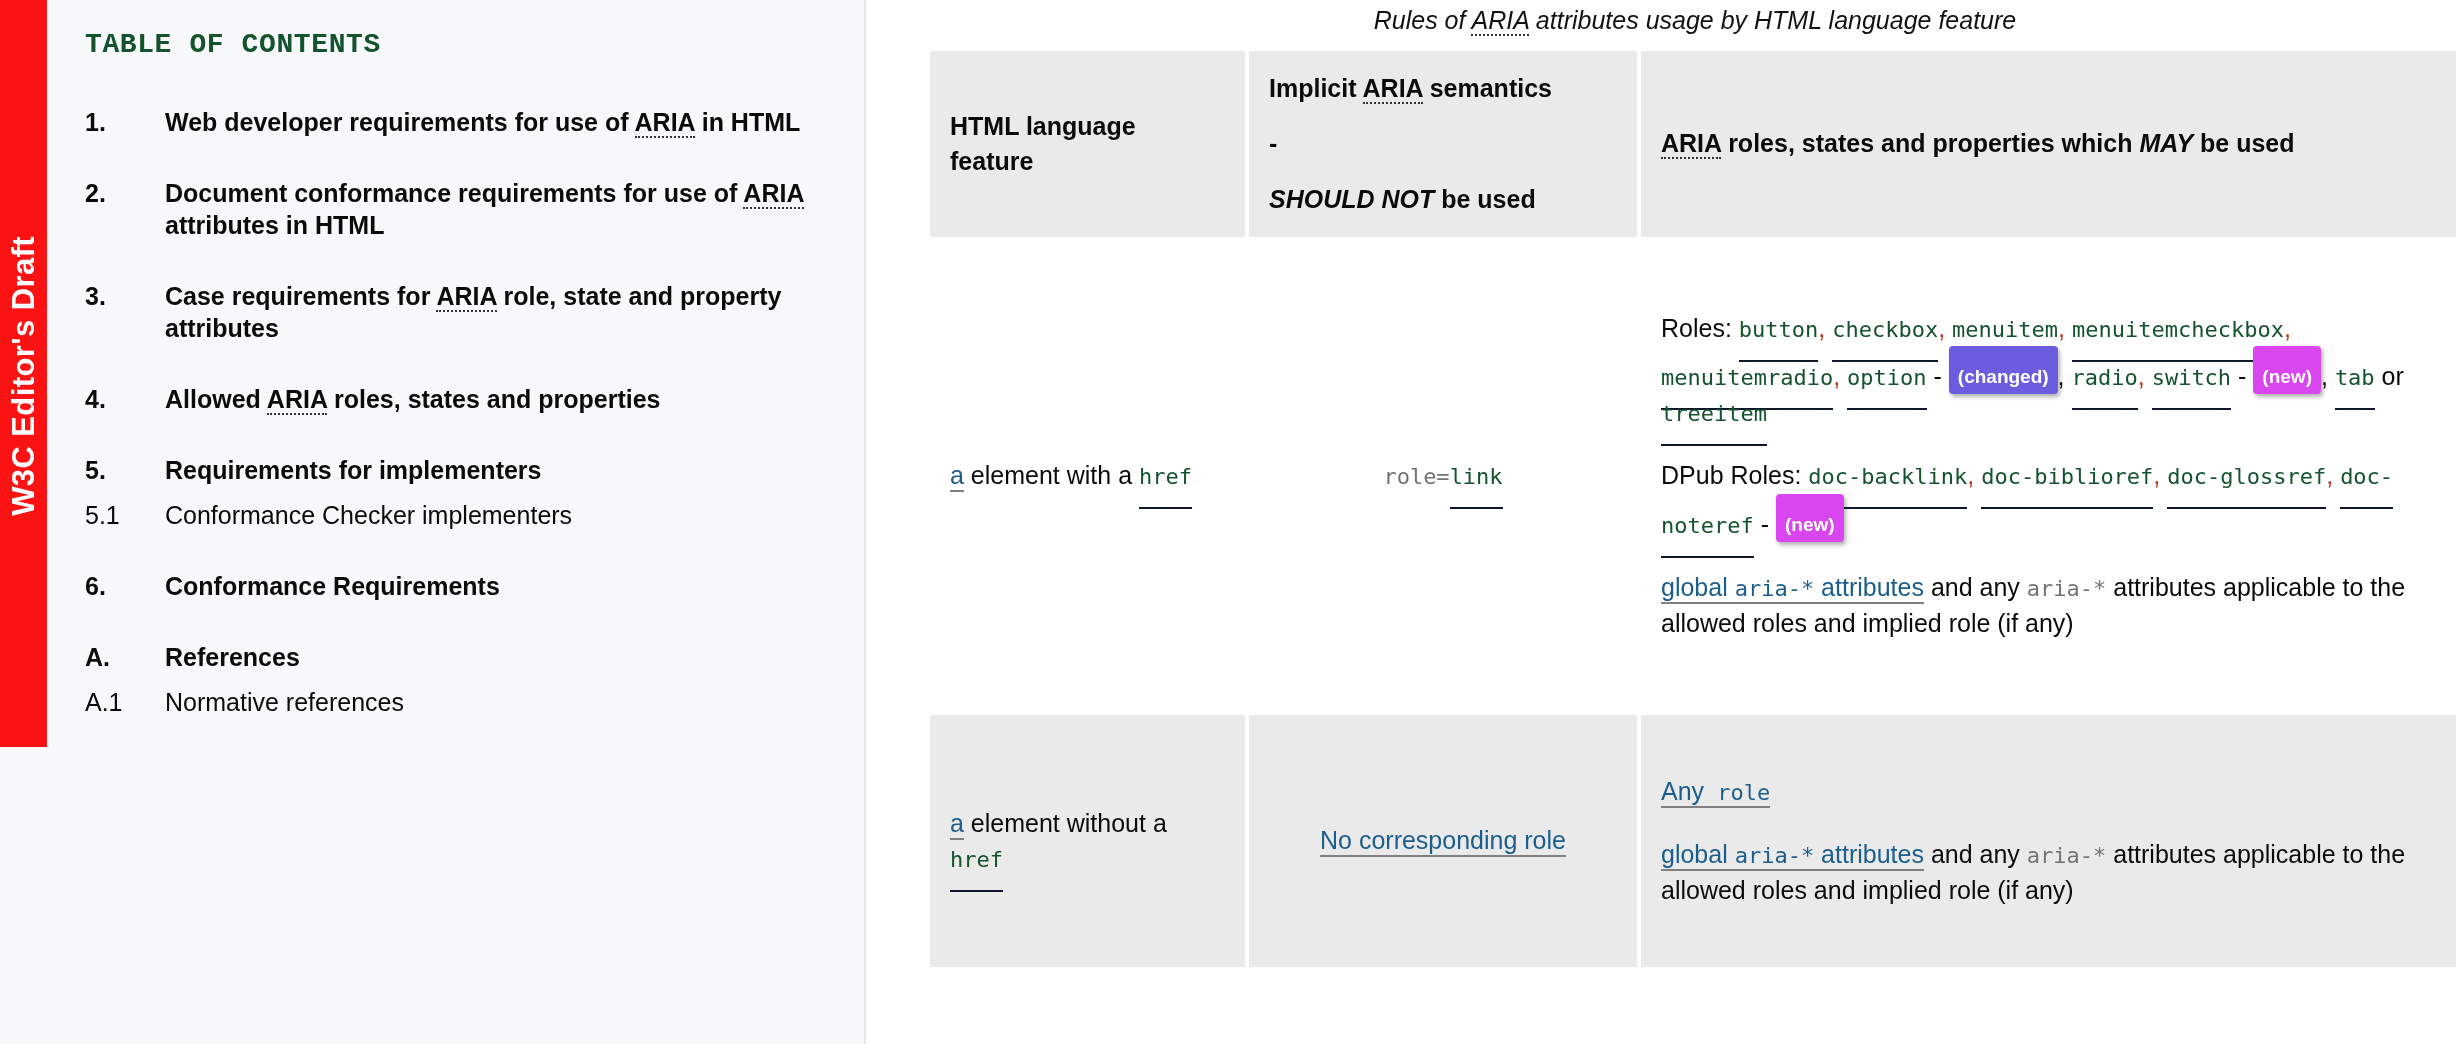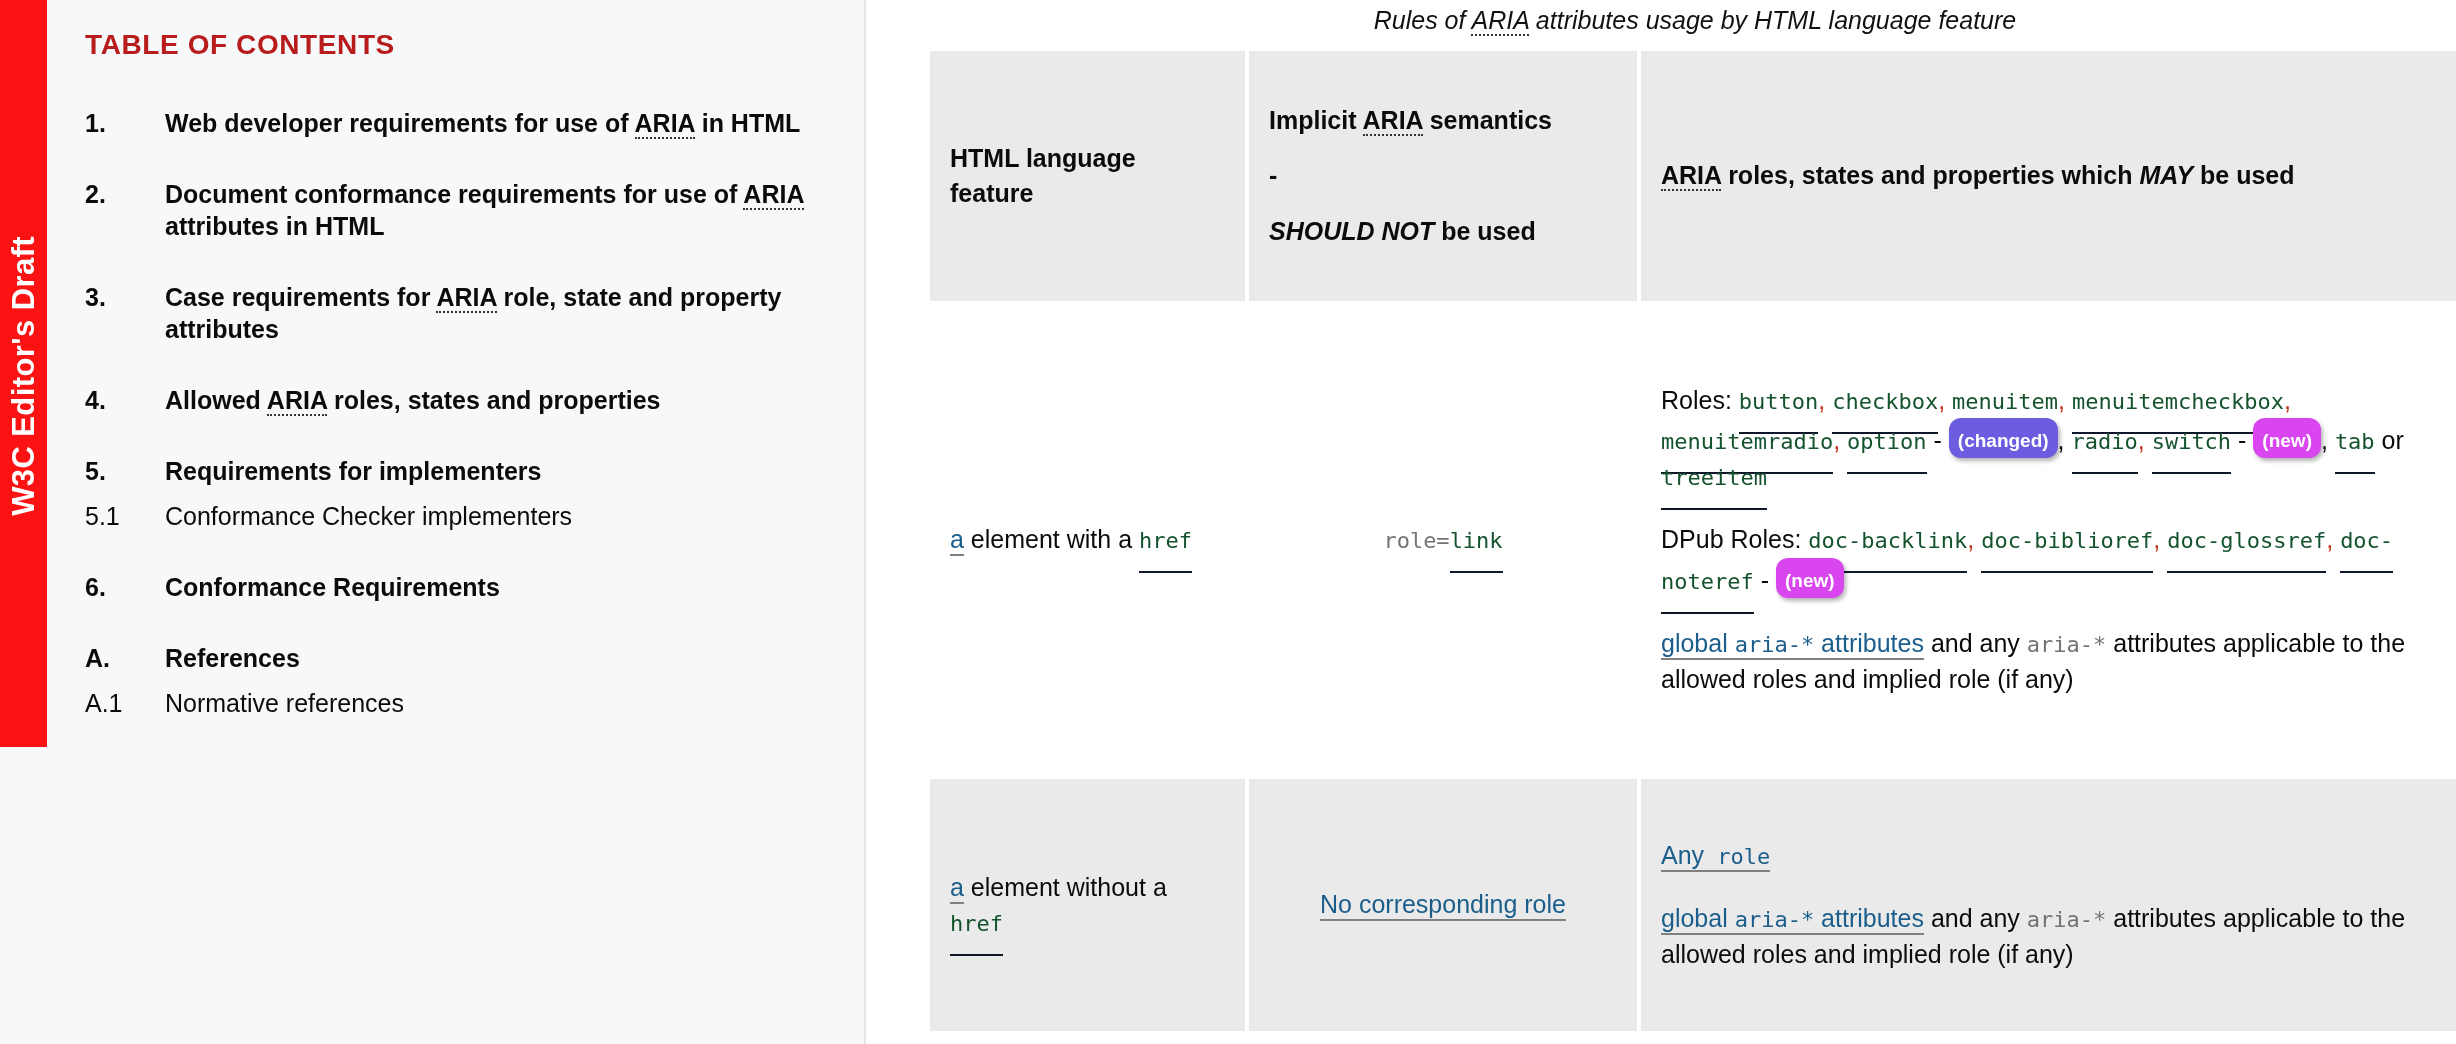--- a/index.html
+++ b/index.html
@@ -56,26 +56,26 @@
     white-space: nowrap;
     font-family: "Liberation Sans", sans-serif;
   }
 
   .toc-wrap {
     padding-left: 85px;
     padding-top: 29px;
     padding-right: 30px;
   }
   .toc-title {
-    color: #b91c1c;
+    color: #14532d;
     font-size: 28px;
     font-weight: bold;
     letter-spacing: 0.6px;
     margin: 0 0 46px 0;
-    font-family: Liberation Sans, sans-serif;
+    font-family: Liberation Mono, monospace;
   }
   .toc-list {
     list-style: none;
     margin: 0;
     padding: 0;
   }
   .toc-item {
     display: flex;
     align-items: flex-start;
     color: #0b0b0b;
@@ -135,21 +135,21 @@
     line-height: 1.42;
     color: #0b0b0b;
     text-align: left;
     box-sizing: border-box;
   }
   table.aria-table td.plain {
     background: #ffffff;
   }
   table.aria-table th {
     font-weight: bold;
-    height: 250px;
+    height: 186px;
   }
   col.c1 { width: 315px; }
   col.c2 { width: 388px; }
   col.c3 { width: 831px; }
 
   th .hdr-line { display: block; }
   th .hdr-gap { display: block; height: 20px; }
 
   td.row-cell { height: 470px; }
   td.row-cell-2 { height: 252px; }
@@ -179,25 +179,25 @@
     font-size: 22px;
   }
   .sep-red {
     color: #c0341d;
   }
   .abbr {
     border-bottom: 2px dotted #333;
   }
   .badge {
     display: inline-block;
-    border-radius: 12px;
+    border-radius: 4px;
     color: #ffffff;
     font-size: 19px;
     font-weight: bold;
-    padding: 10px 9px 3px 9px;
+    padding: 18px 9px 3px 9px;
     vertical-align: 2px;
     box-shadow: 2px 3px 4px rgba(0,0,0,0.30);
     white-space: nowrap;
     font-family: "Liberation Sans", sans-serif;
   }
   .badge.new { background: #d946ef; }
   .badge.changed { background: #6b5ce0; }
 
   .para { margin: 0; }
   .para + .para { margin-top: 28px; }

